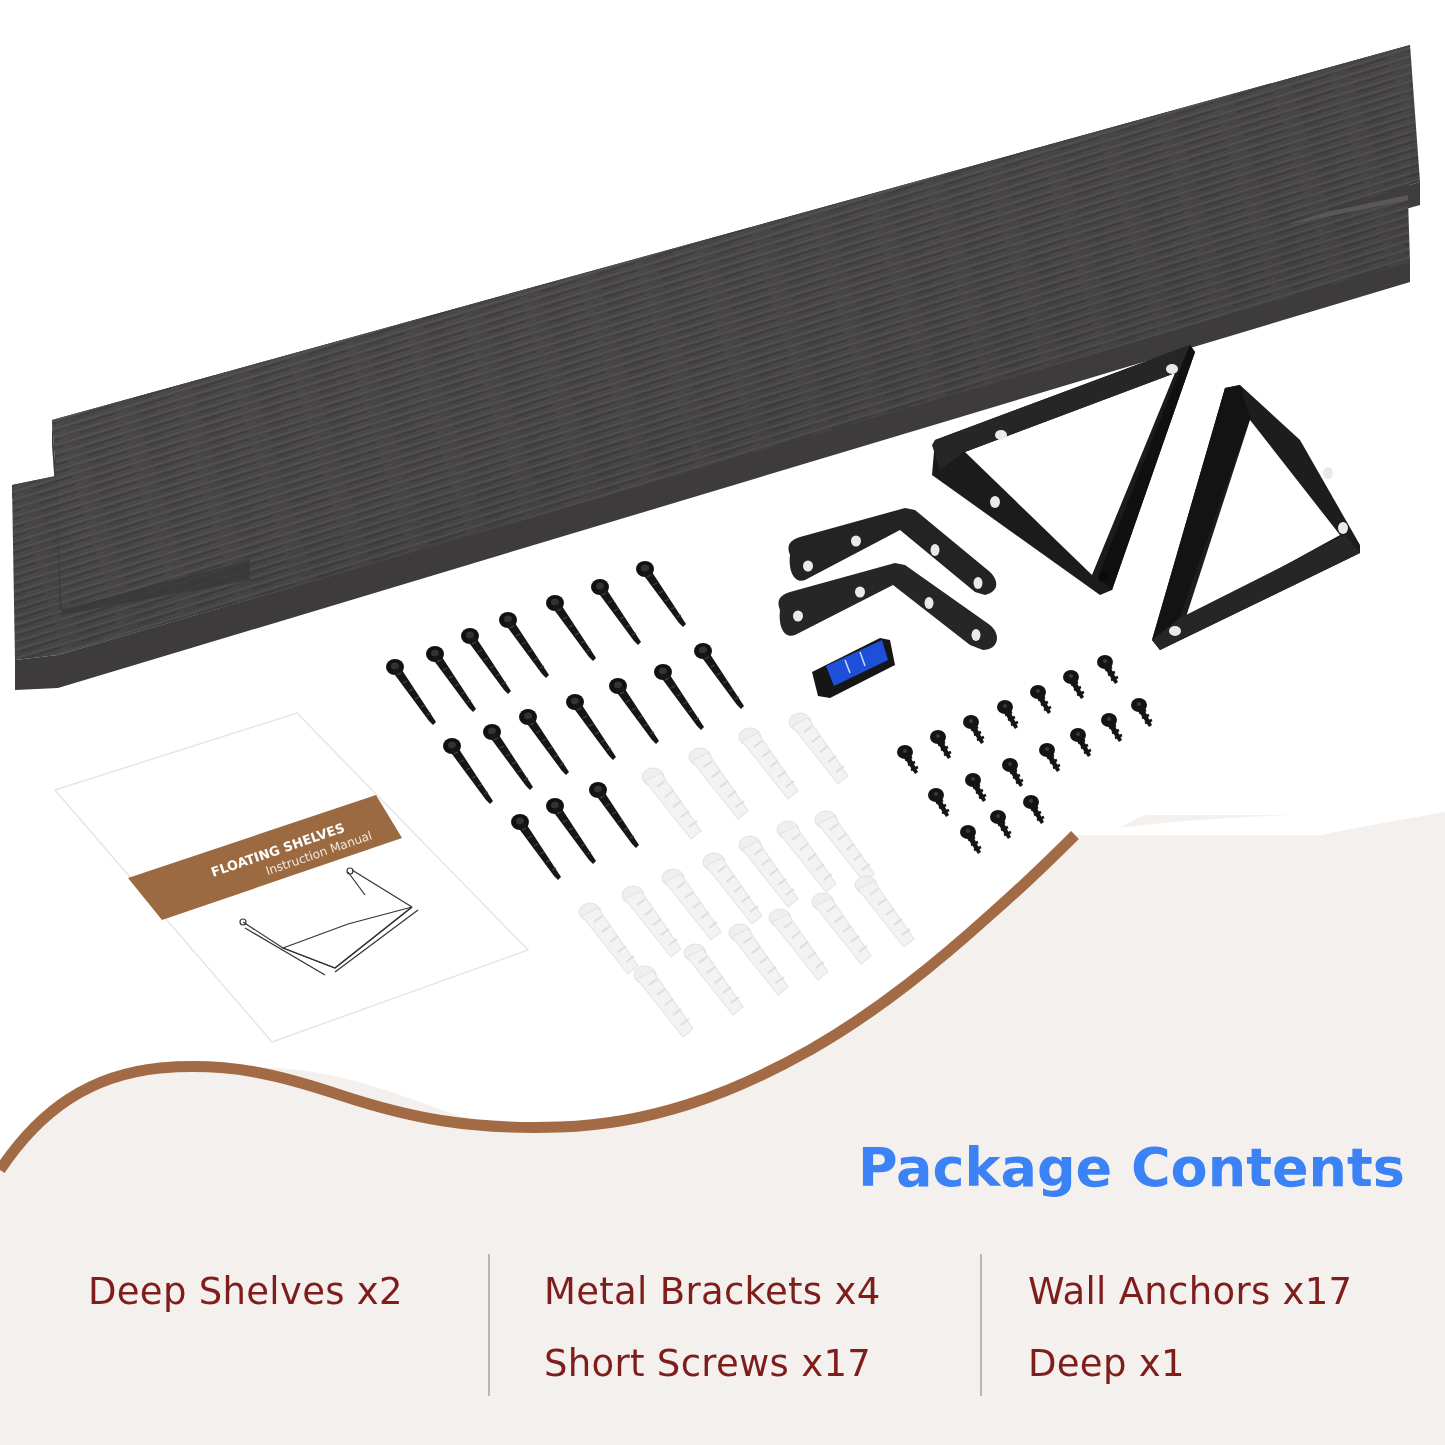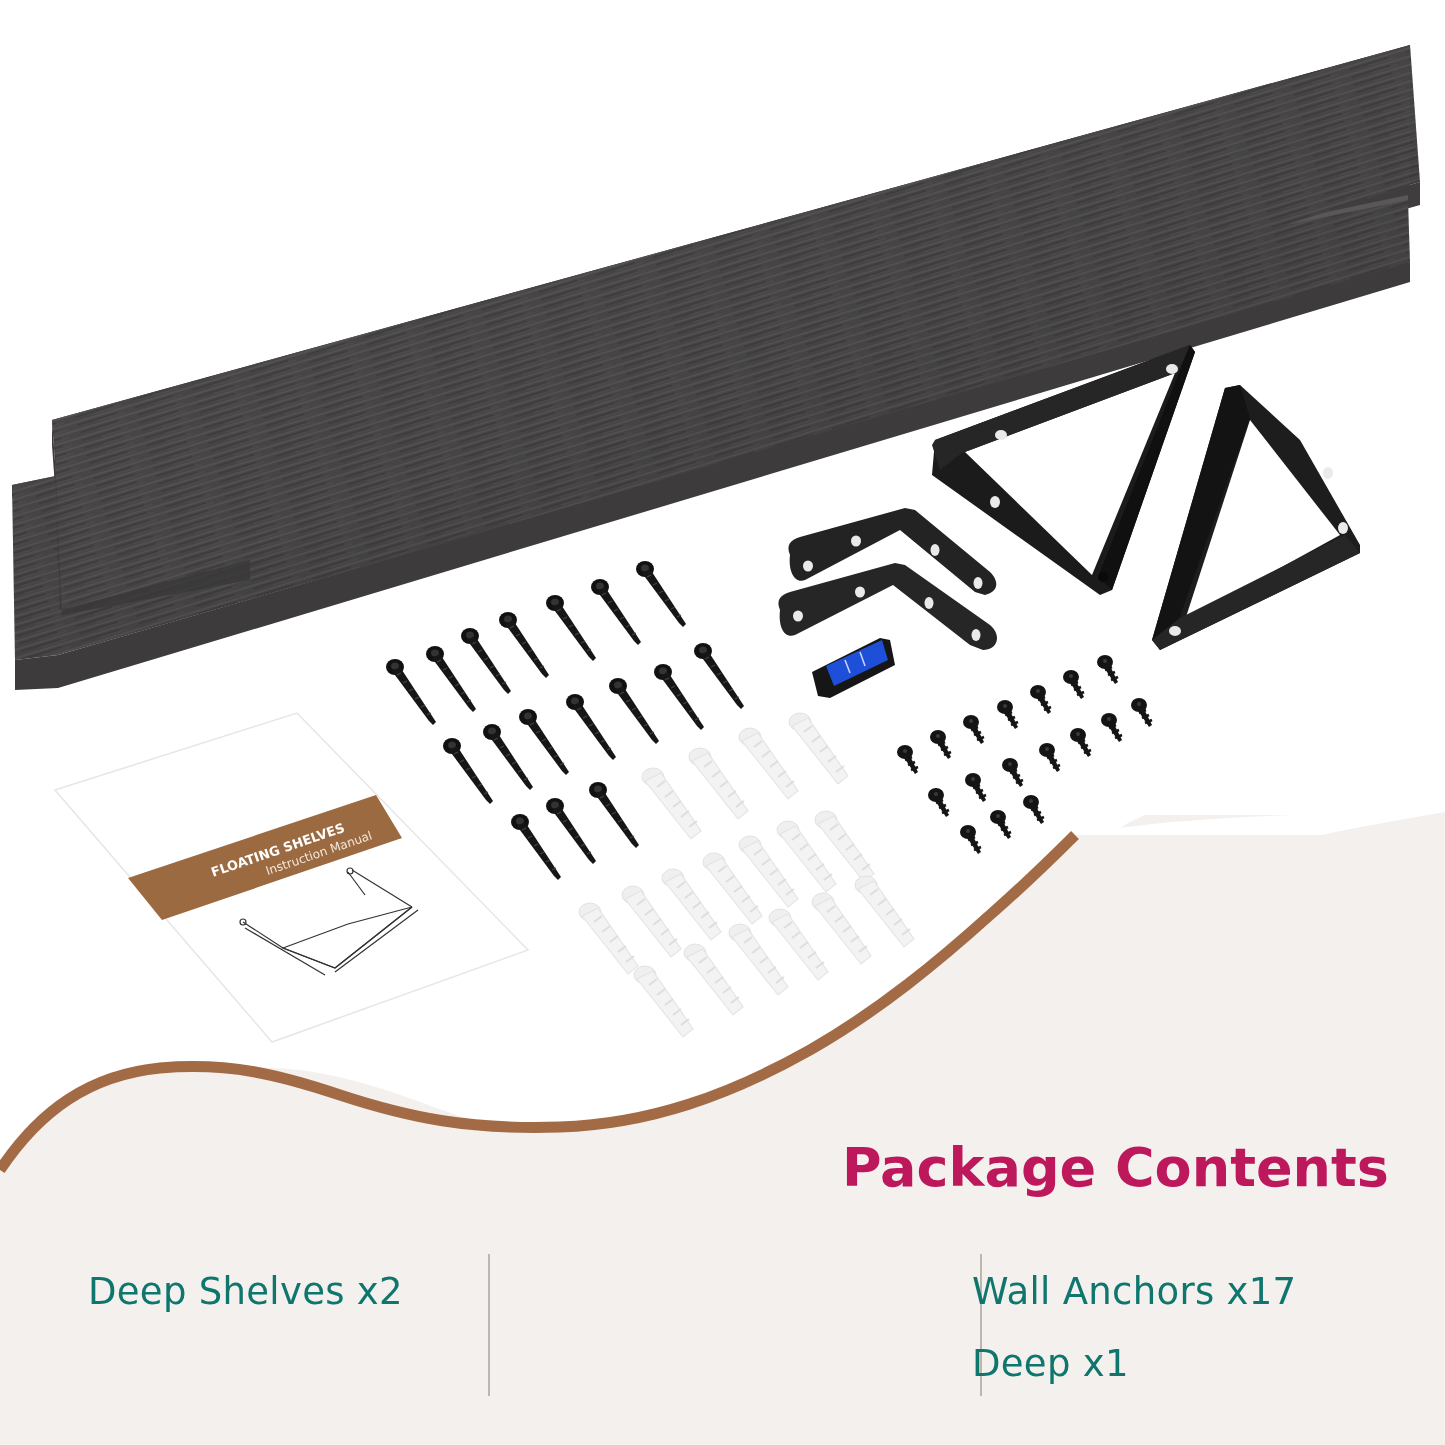--- a/index.html
+++ b/index.html
@@ -1,22 +1,22 @@
 <!DOCTYPE html>
 <html><head>
 <meta charset="utf-8">
 <style>
   html, body { margin:0; padding:0; }
   body { width:1445px; height:1445px; position:relative; overflow:hidden; background:#ffffff; font-family:"DejaVu Sans", sans-serif; }
   .scene { position:absolute; left:0; top:0; width:1445px; height:1445px; }
   .scene svg { position:absolute; left:0; top:0; }
-  .title { position:absolute; right:56px; top:1136px; font-family:"DejaVu Sans", sans-serif; font-weight:bold; font-size:54px; color:#be185d; letter-spacing:0px; white-space:nowrap; }
+  .title { position:absolute; right:40px; top:1136px; font-family:"DejaVu Sans", sans-serif; font-weight:bold; font-size:54px; color:#3b82f6; letter-spacing:0px; white-space:nowrap; }
   .contents { position:absolute; left:0; top:1250px; width:1445px; height:150px; }
   .col { position:absolute; top:0; height:150px; }
-  .col .item { position:absolute; left:0; font-family:"DejaVu Sans", sans-serif; font-size:37px; color:#0f766e; white-space:nowrap; letter-spacing:0.3px; }
+  .col .item { position:absolute; left:0; font-family:"DejaVu Sans", sans-serif; font-size:37px; color:#7f1d1d; white-space:nowrap; letter-spacing:0.3px; }
   .col .item.r1 { top:20px; }
   .col .item.r2 { top:92px; }
   .divider { position:absolute; top:4px; width:2px; height:142px; background:#bdb6ae; }
 </style>
 </head>
 <body>
 
 <div class="scene">
   <svg width="1445" height="1445" viewBox="0 0 1445 1445" xmlns="http://www.w3.org/2000/svg">
     <defs>
@@ -211,18 +211,22 @@
   </svg>
 </div>
 
 <div class="title">Package Contents</div>
 
 <div class="contents">
   <div class="col" style="left:88px; width:400px;">
     <div class="item r1">Deep Shelves x2</div>
   </div>
   <div class="divider" style="left:488px;"></div>
+  <div class="col" style="left:544px; width:430px;">
+    <div class="item r1">Metal Brackets x4</div>
+    <div class="item r2">Short Screws x17</div>
+  </div>
   <div class="divider" style="left:980px;"></div>
-  <div class="col" style="left:972px; width:400px;">
+  <div class="col" style="left:1028px; width:400px;">
     <div class="item r1">Wall Anchors x17</div>
     <div class="item r2">Deep x1</div>
   </div>
 </div>
 
 </body></html>

